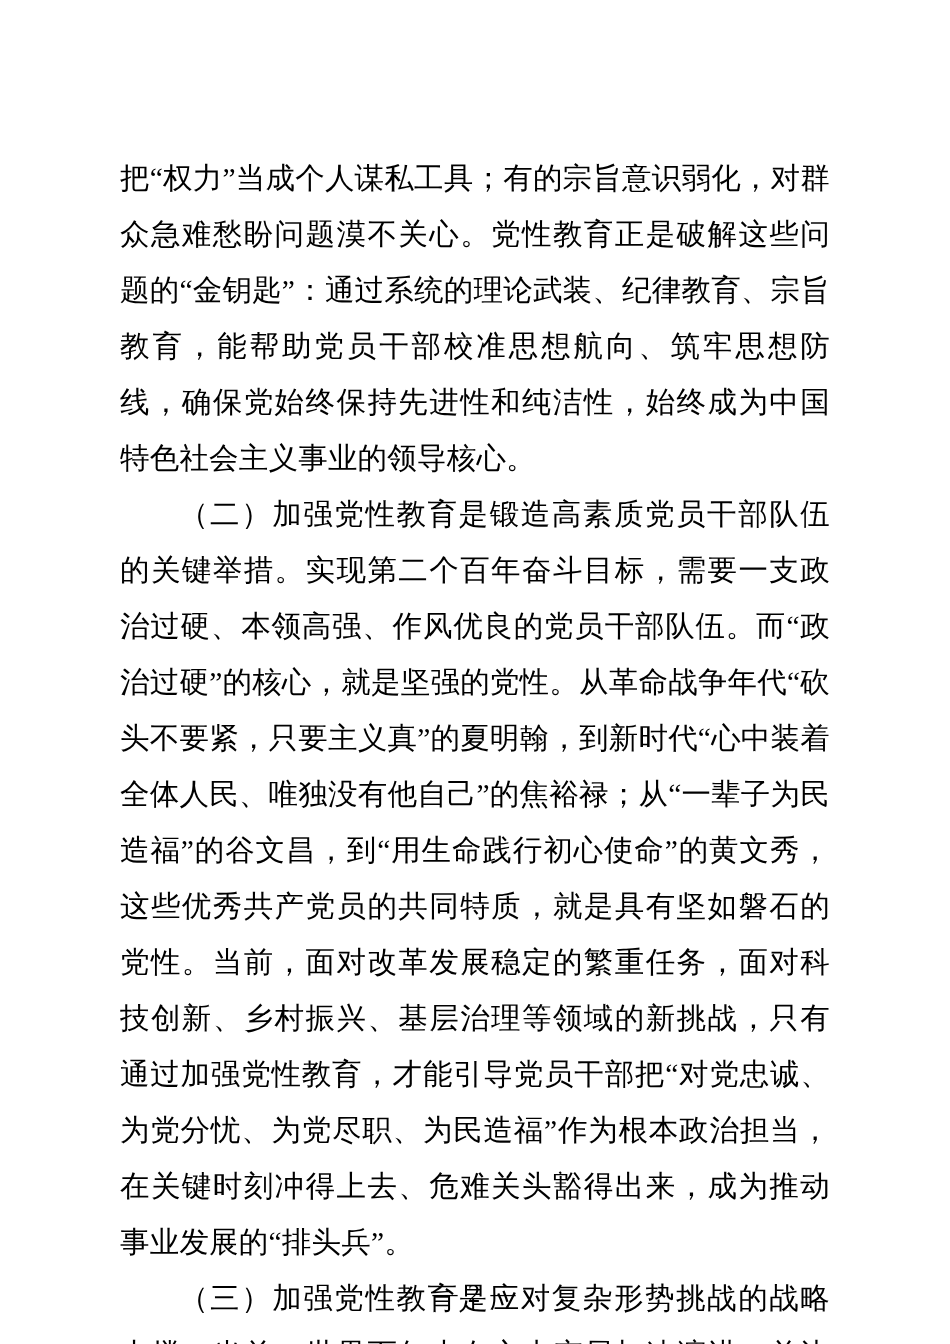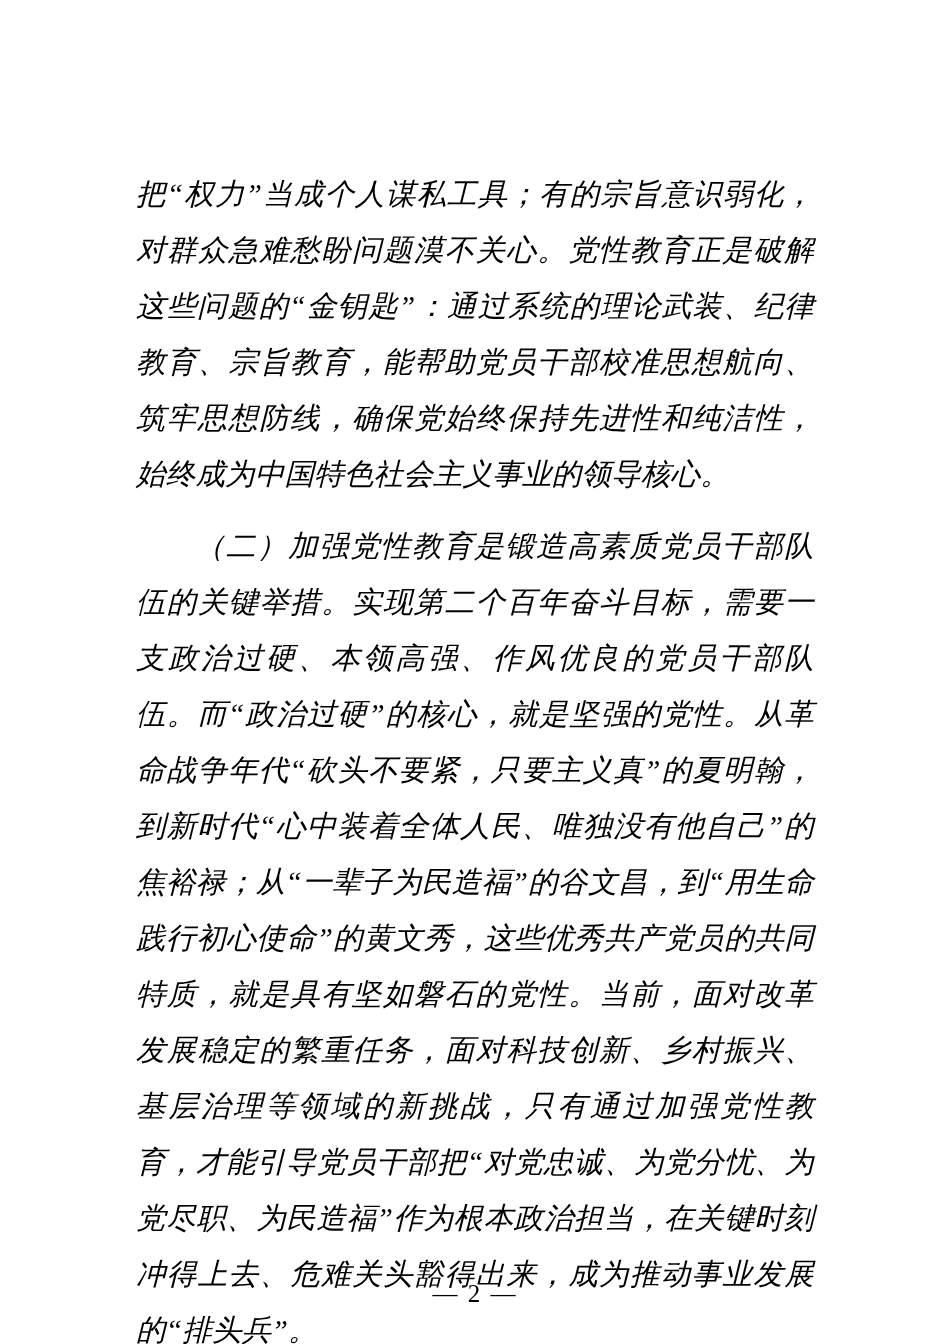--- a/index.html
+++ b/index.html
@@ -25,23 +25,22 @@
     padding: 150px 120px 60px 120px;
   }
   .doc-body {
     font-size: 29.5px;
     line-height: 56px;
     letter-spacing: 0.2px;
     text-align: justify;
     text-justify: inter-ideograph;
   }
   .para {
-    margin: 16px;
+    margin: 0;
     text-indent: 0;
-    font-style: italic;
   }
   .para.indent {
     text-indent: 2em;
   }
   .footer {
     position: absolute;
     left: 0;
     right: 0;
     bottom: 36px;
     text-align: center;

